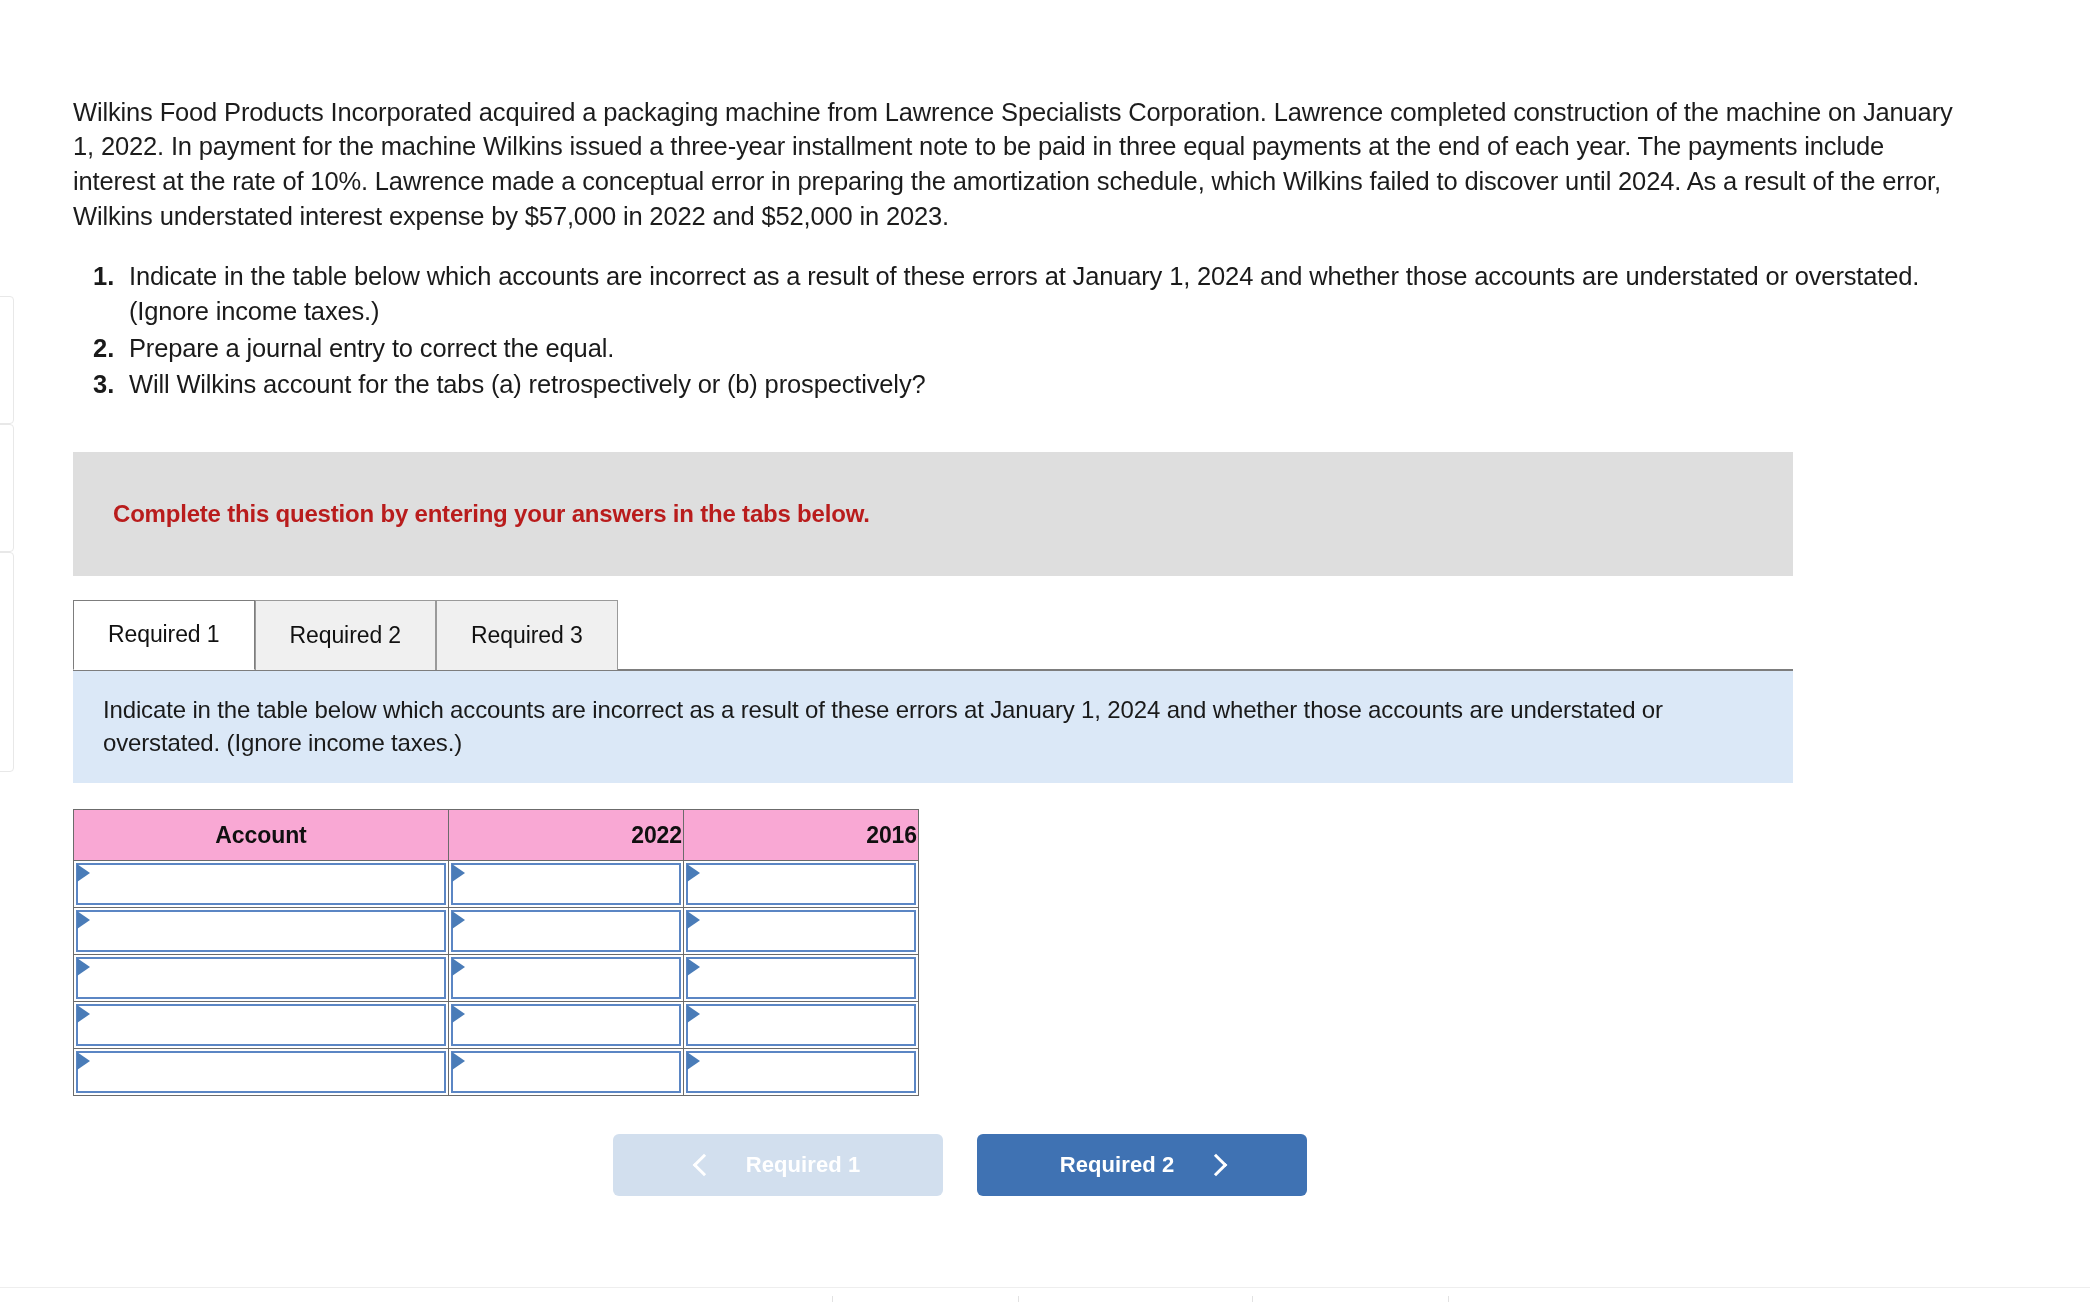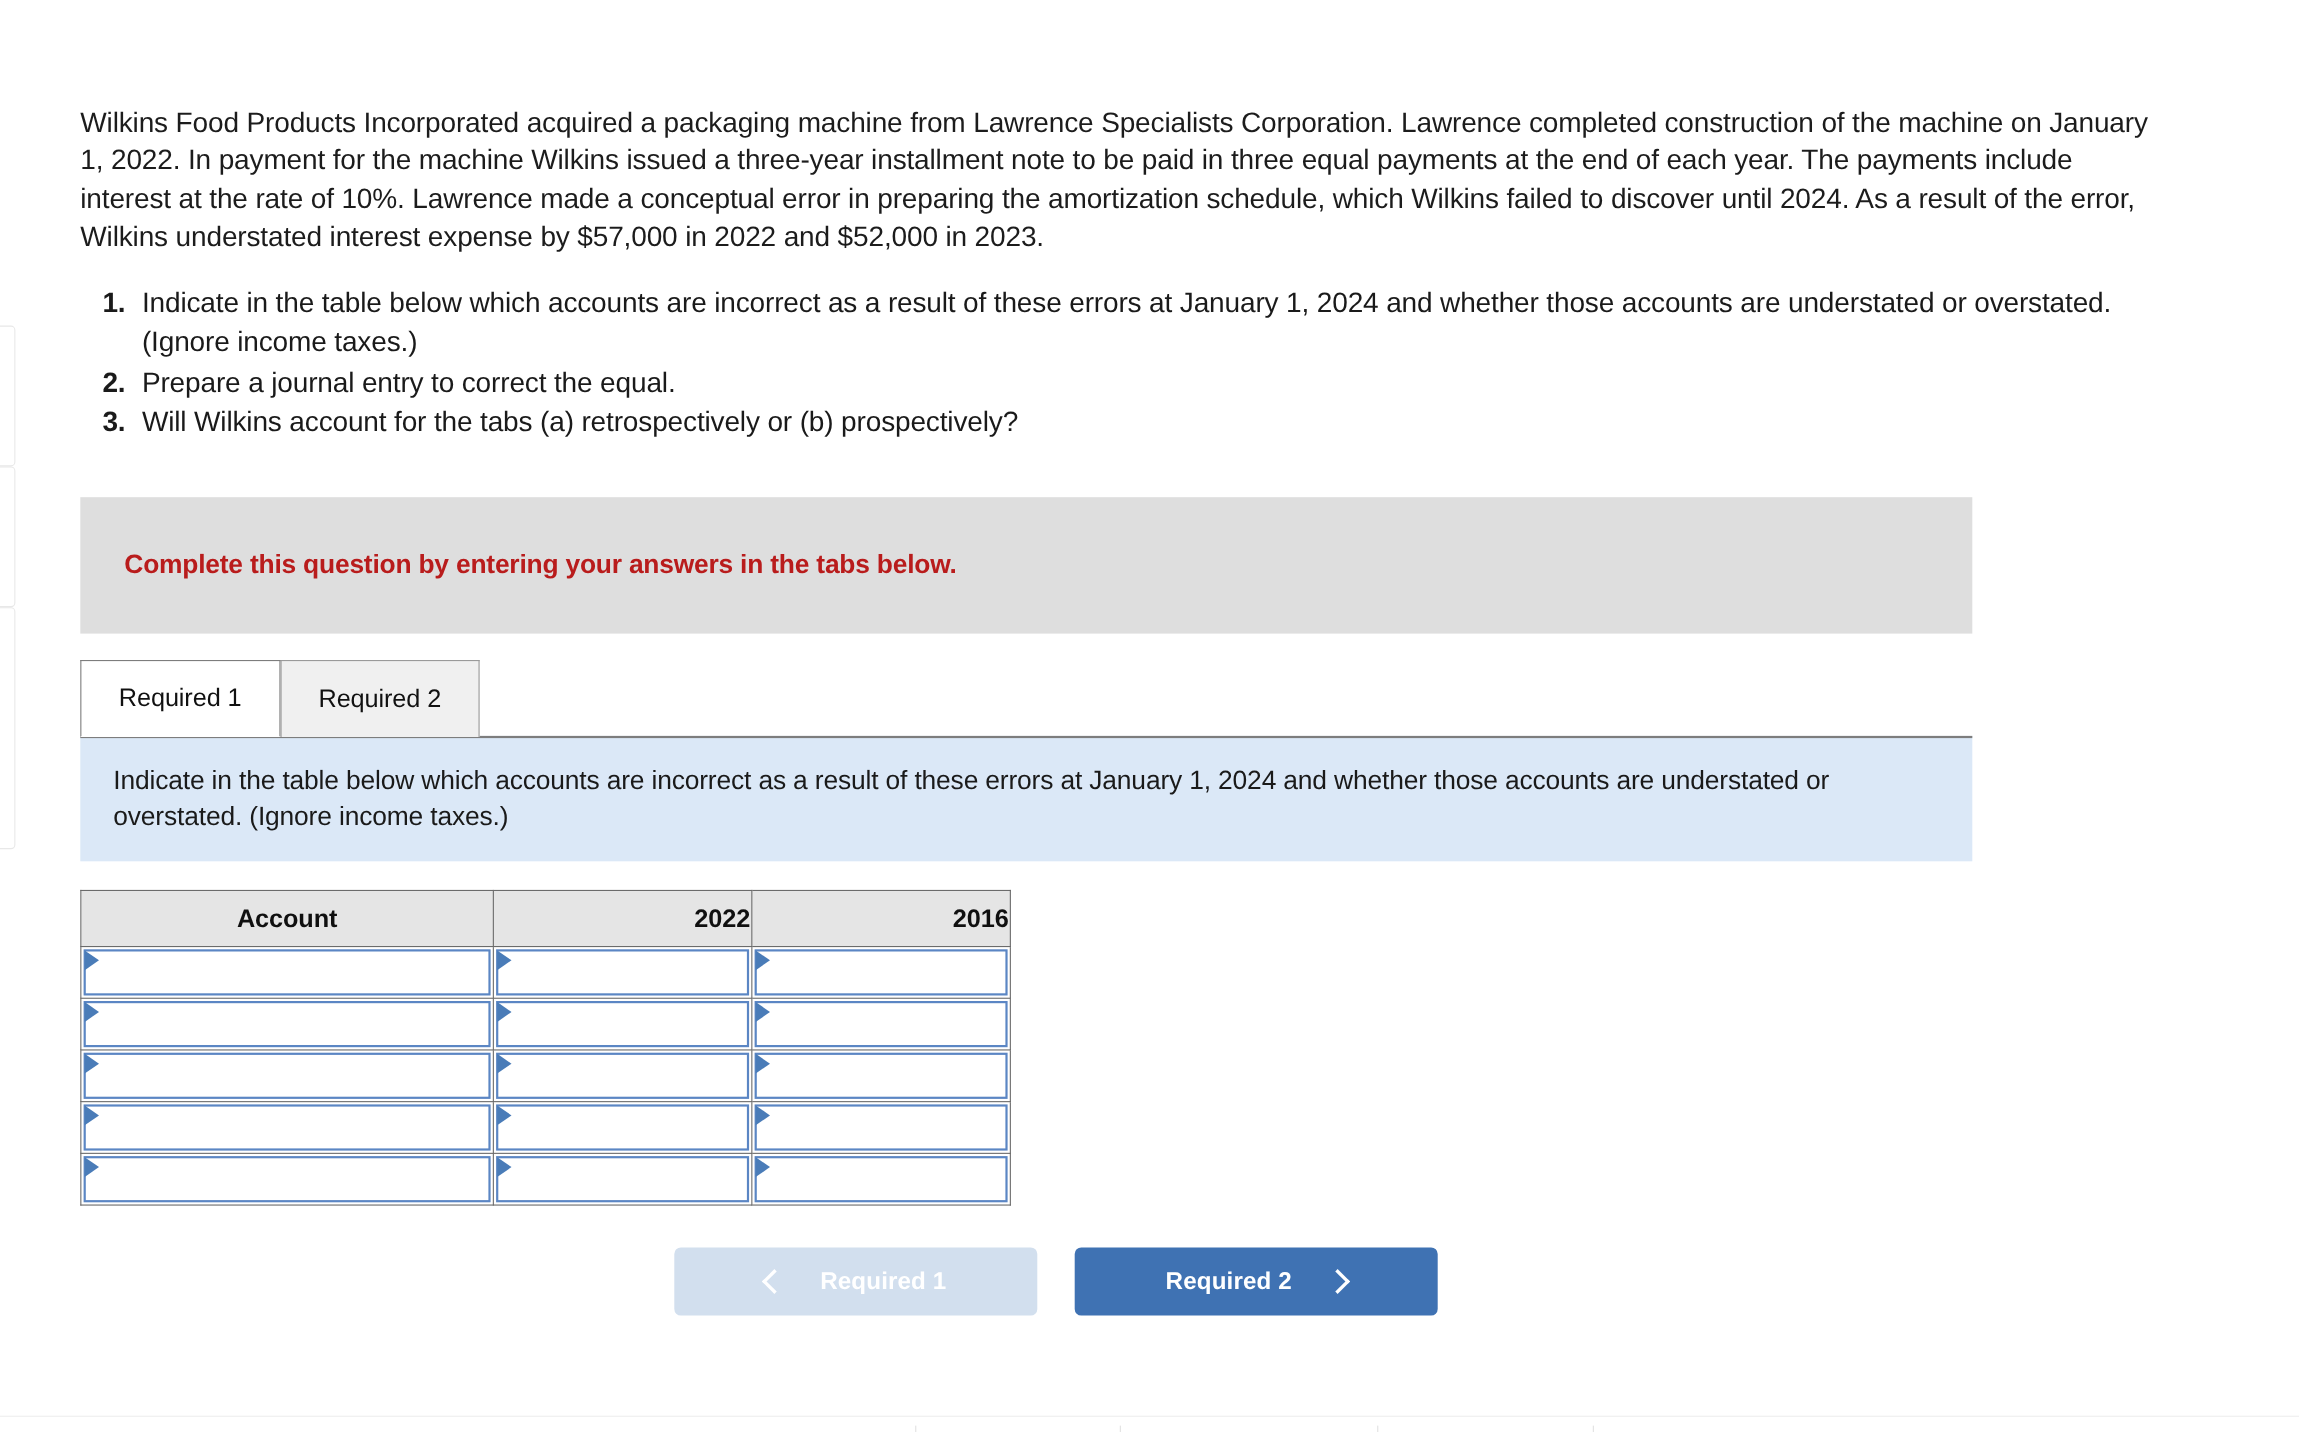--- a/index.html
+++ b/index.html
@@ -138,21 +138,21 @@
   }
 
   .answer-table-wrap {
     margin-top: 26px;
   }
   table.answer-table {
     border-collapse: collapse;
     table-layout: fixed;
   }
   table.answer-table th {
-    background: #e5e5e5;
+    background: #f9a8d4;
     border: 1px solid #6b6b6b;
     height: 48px;
     font-size: 23px;
     font-weight: bold;
     color: #101010;
     text-align: center;
     letter-spacing: -0.1px;
   }
   table.answer-table th.col-account { width: 372px; }
   table.answer-table th.col-year    { width: 232px; text-align: right; }
@@ -270,20 +270,23 @@
       <div class="gray-banner-text">Complete this question by entering your answers in the tabs below.</div>
     </div>
 
     <div class="tabstrip">
       <div class="tab active">
         <span>Required 1</span>
       </div>
       <div class="tab">
         <span>Required 2</span>
       </div>
+      <div class="tab">
+        <span>Required 3</span>
+      </div>
     </div>
 
     <div class="blue-banner">
       <div class="blue-banner-text">Indicate in the table below which accounts are incorrect as a result of these errors at January 1, 2024 and whether those accounts are understated or overstated. (Ignore income taxes.)</div>
     </div>
 
     <div class="answer-table-wrap">
       <table class="answer-table">
         <thead>
           <tr>

